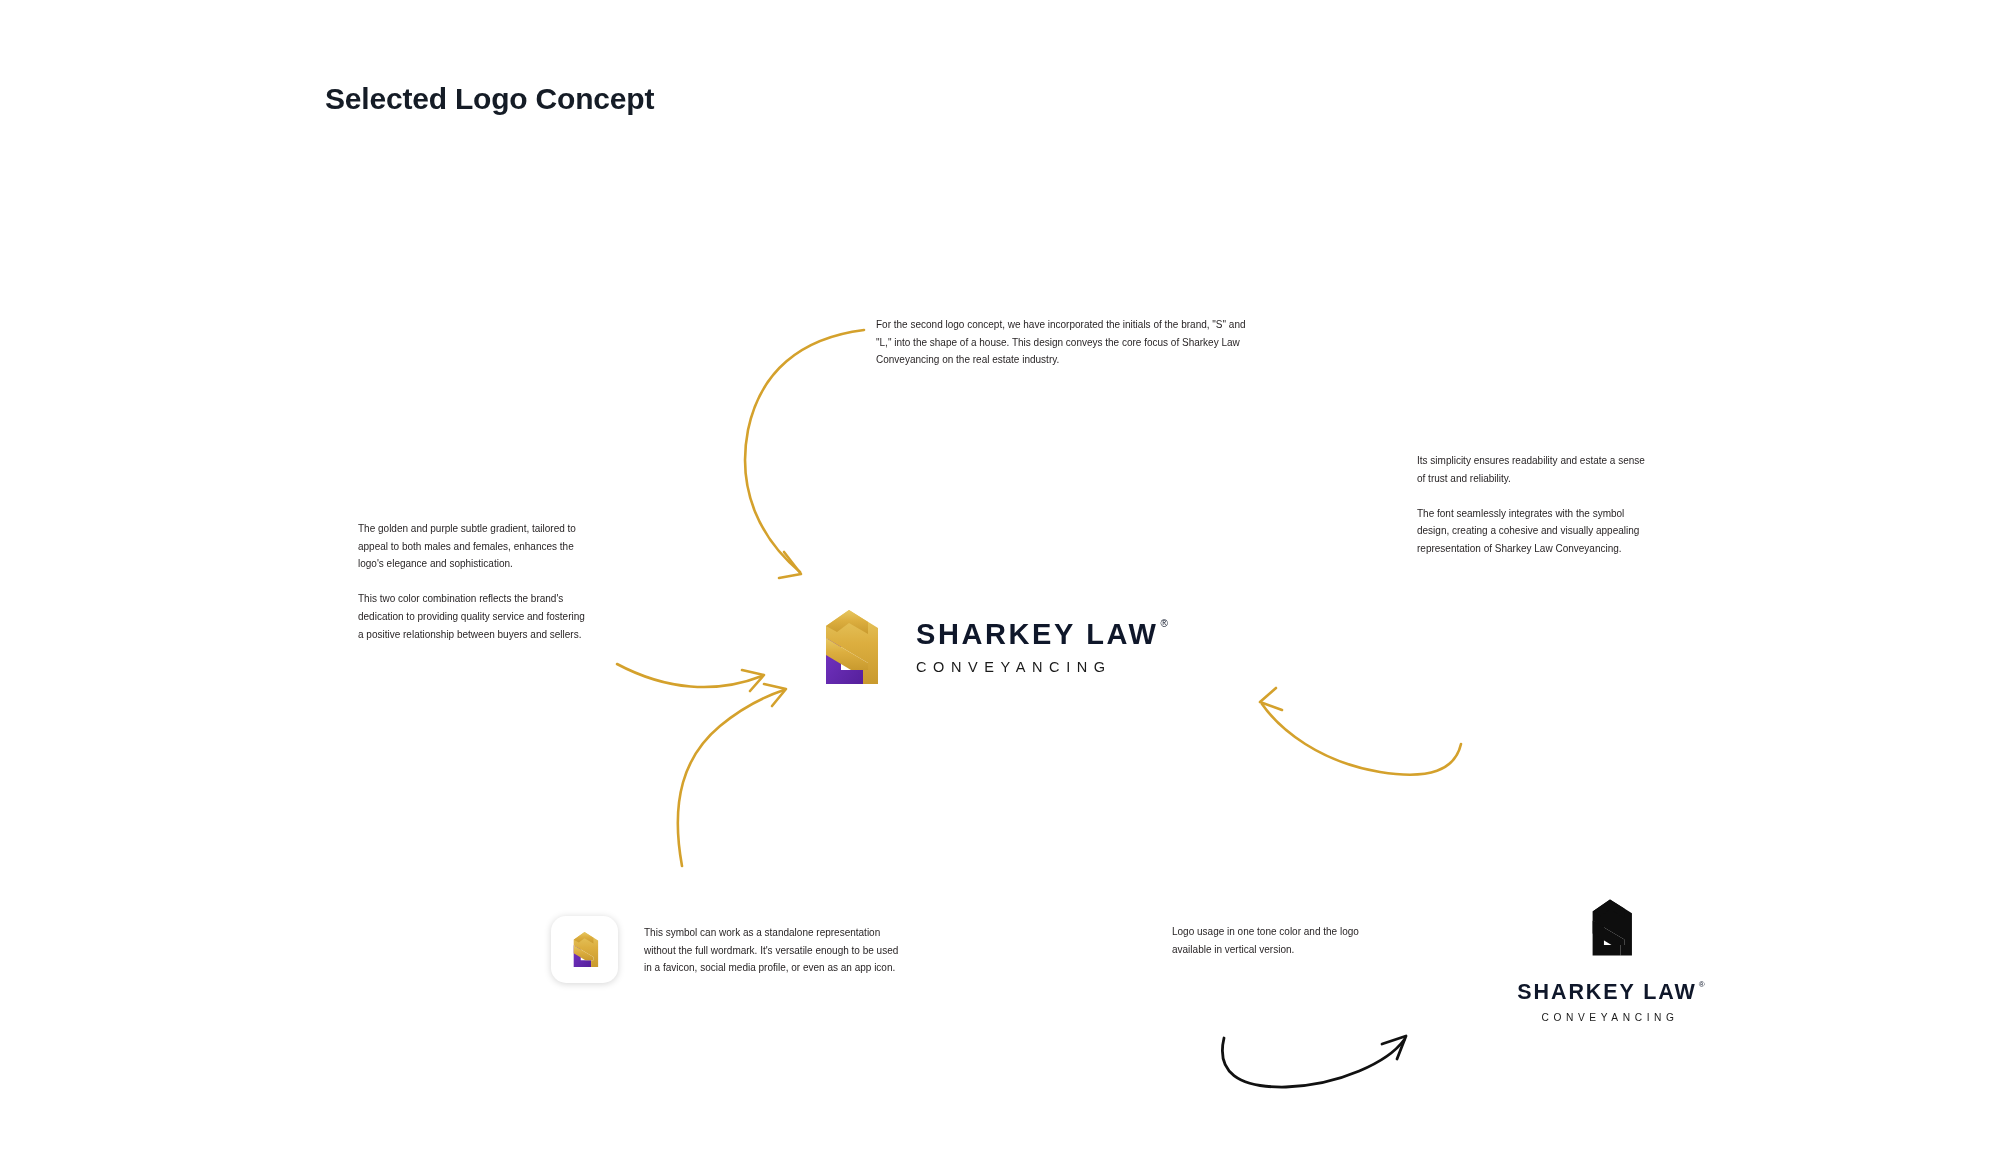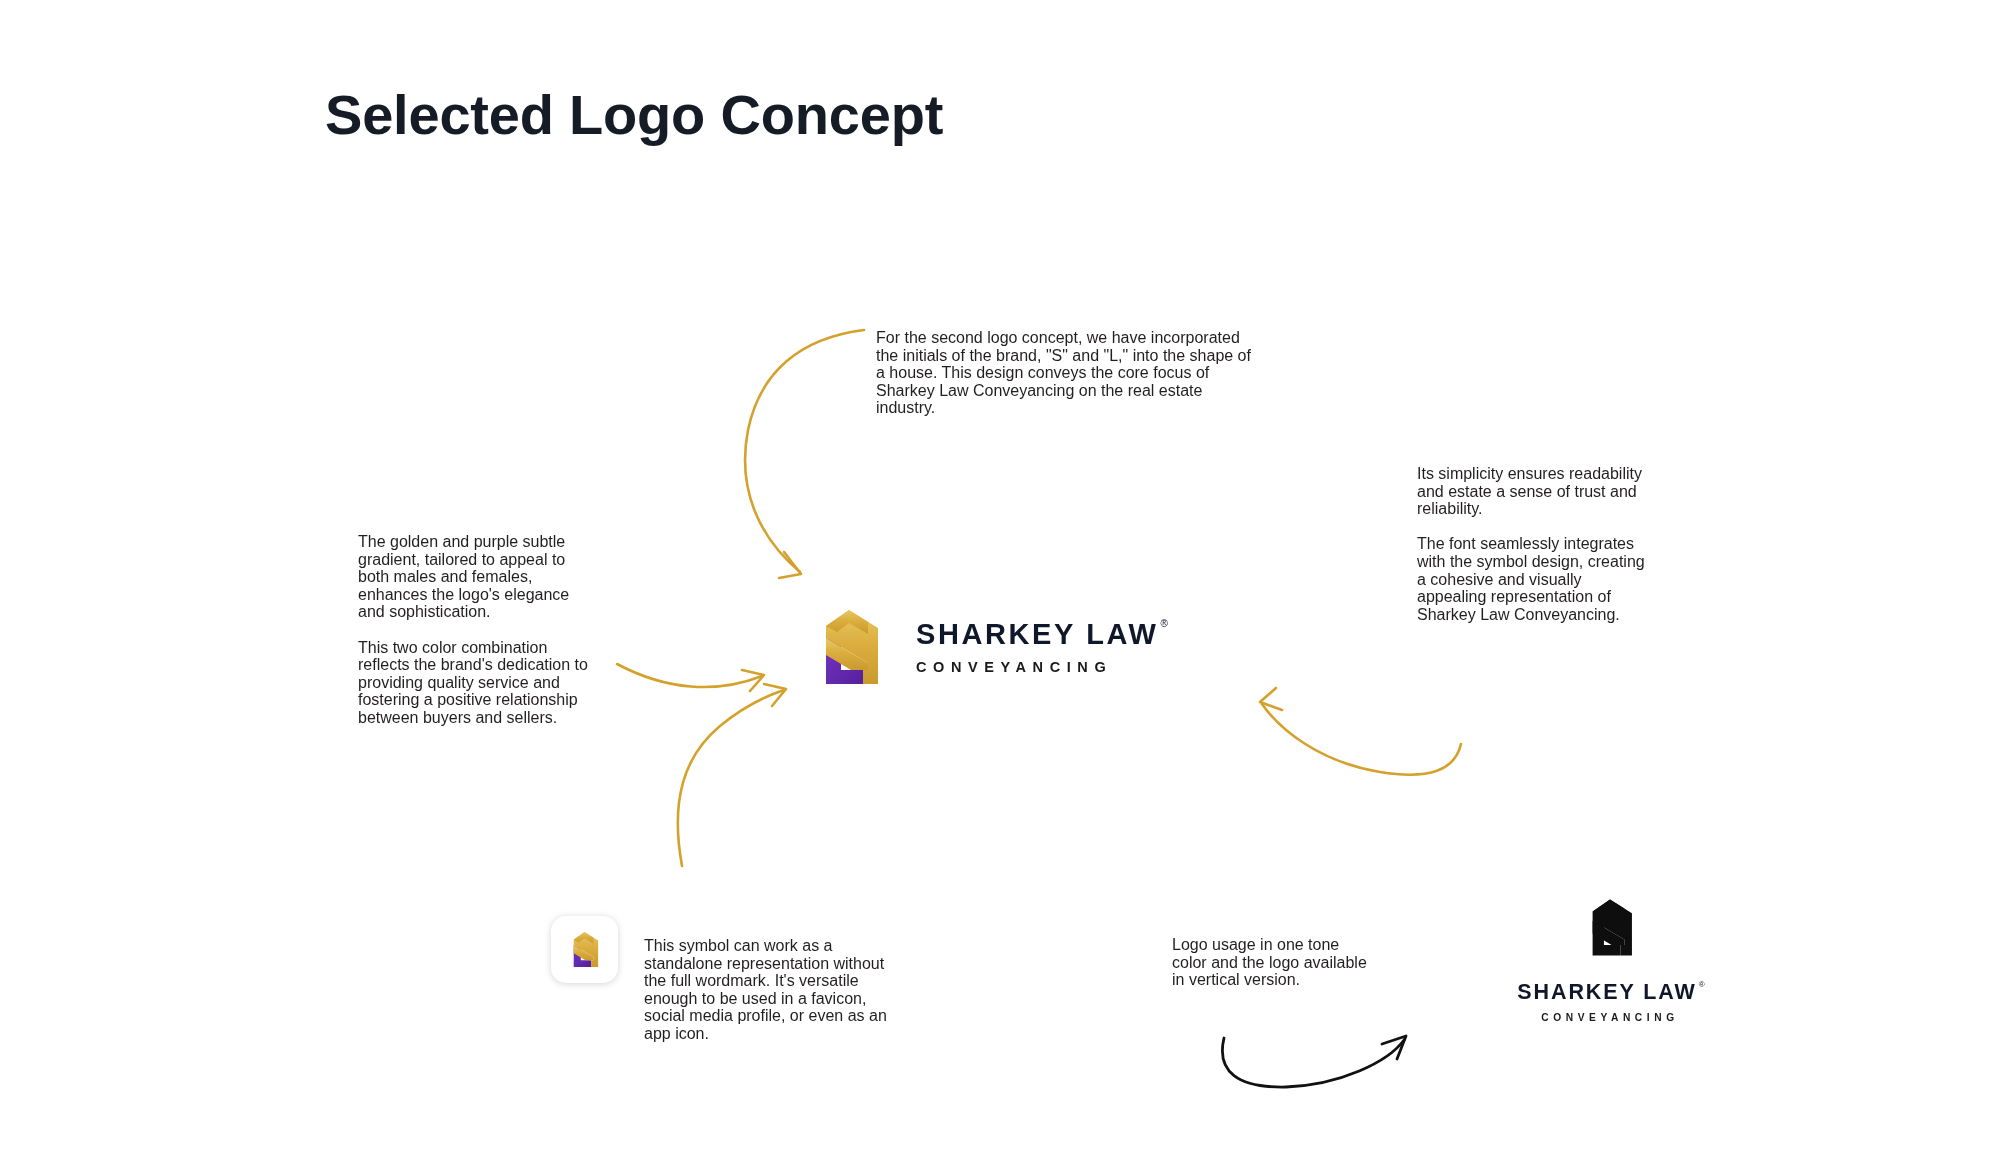--- a/index.html
+++ b/index.html
@@ -7,34 +7,33 @@
   body {
     width:2000px; height:1163px;
     position:relative; overflow:hidden;
     font-family:"Liberation Sans","DejaVu Sans",sans-serif;
     -webkit-font-smoothing:antialiased;
   }
 
   
   #page-title {
     position:absolute; left:325px; top:82px;
-    font-size:56px; font-weight:700;
+    font-size:30px; font-weight:700;
     letter-spacing:-0.2px;
     color:#151c26;
     white-space:nowrap;
   }
 
   
   .note {
     position:absolute;
-    font-size:16px;
+    font-size:10px;
     line-height:17.6px;
     color:#231f20;
     font-weight:400;
-    margin-top:13px;
   }
   .note p { margin:0; }
   .note p + p { margin-top:17.6px; }
 
   #note-concept   { left:876px;  top:316px; width:378px; }
   #note-gradient  { left:358px;  top:520px; width:232px; }
   #note-typo      { left:1417px; top:452px; width:235px; }
   #note-symbol    { left:644px;  top:924px; width:255px; }
   #note-onetone   { left:1172px; top:923px; width:200px; }
 
@@ -60,21 +59,21 @@
     line-height:1;
     position:relative;
   }
   .wm-main .reg {
     font-size:10px; font-weight:400;
     vertical-align:super;
     letter-spacing:0;
     position:relative; top:-6px; left:2px;
   }
   .wm-sub {
-    font-size:14.5px; font-weight:700;
+    font-size:14.5px; font-weight:400;
     letter-spacing:6.6px;
     color:#1a1a1a;
     white-space:nowrap;
     margin-top:11px;
     line-height:1;
   }
 
   
   #favicon-tile {
     position:absolute; left:551px; top:916px;

